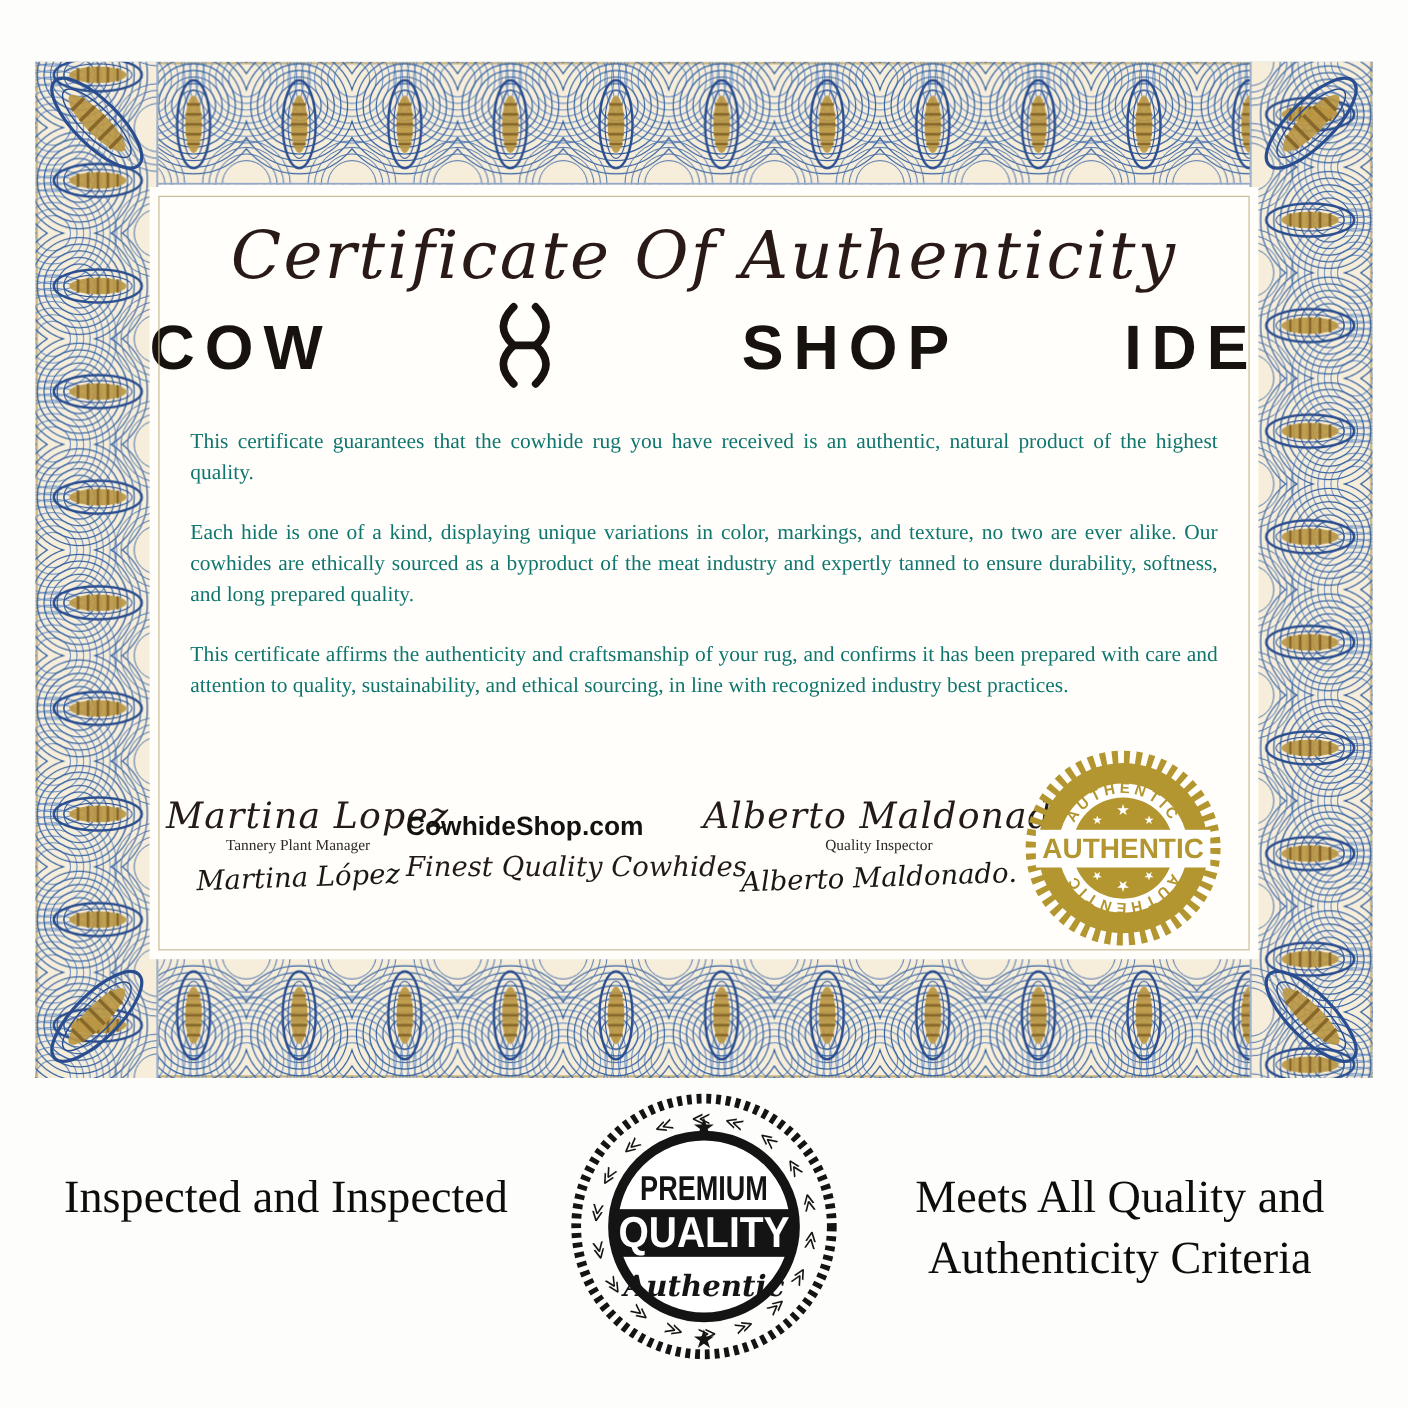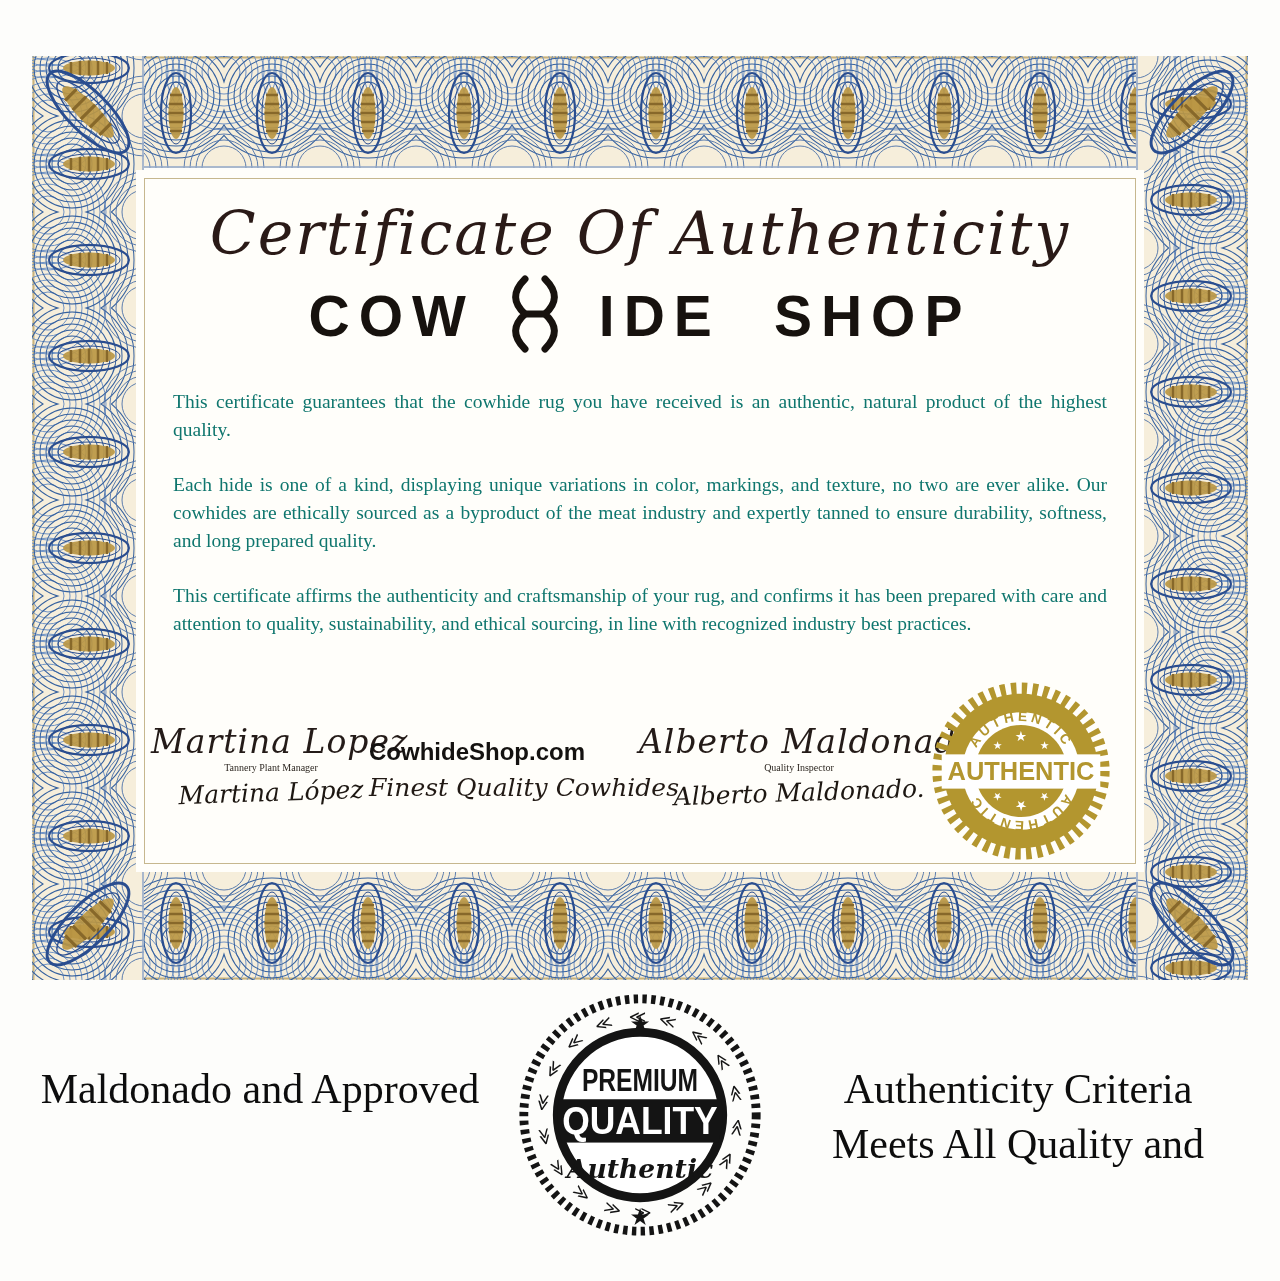--- a/index.html
+++ b/index.html
@@ -22,40 +22,40 @@
     content:""; position:absolute; inset:8px;
     border:1.5px solid #c6b78e; pointer-events:none;
   }
 
   .title {
     margin-top:28px; text-align:center;
     font-family:"DejaVu Serif", serif; font-style:italic; font-weight:500;
     font-size:60px; letter-spacing:2px; color:#2a1a17; white-space:nowrap;
   }
 
-  .logo-row { display:flex; justify-content:center; align-items:center; margin-top:6px; height:84px;gap:35px; }
+  .logo-row { display:flex; justify-content:space-between; align-items:center; margin-top:6px; height:84px;gap:35px; }
   .logo-part {
     font-family:"Liberation Sans", sans-serif; font-weight:bold;
     font-size:57px; letter-spacing:9px; color:#17120e; line-height:1;
   }
   .logo-part.last { margin-left:18px; }
   .logo-h { margin:0 -2px 0 -6px; }
 
   .paragraphs {
     width:934px; margin:30px auto 0;
     font-size:19.5px; line-height:1.44; color:#0f766e;
     text-align:justify;
   }
   .paragraphs p { margin:0 0 27px 0; }
 
   .sig-name {
     font-family:"DejaVu Serif", serif; font-style:italic;
     font-size:33px; letter-spacing:1px; color:#241b18; white-space:nowrap;
   }
-  .sig-role { font-size:10px; color:#2e2822; margin-top:1px; }
+  .sig-role { font-size:14px; color:#2e2822; margin-top:1px; }
   .sig-hand {
     font-family:"DejaVu Serif", serif; font-style:italic;
     font-size:25px; color:#1d1712; margin-top:5px; transform:rotate(-2deg); white-space:nowrap;
   }
   .sig-left  { position:absolute; left:15px;  top:552px; width:240px; text-align:center; }
   .sig-center{ position:absolute; left:233px; top:568px; width:300px; }
   .sig-right { position:absolute; left:503px; top:552px; width:320px; text-align:center; }
   .site-name { font-family:"Liberation Sans", sans-serif; font-weight:bold; font-size:24px; color:#141210; }
   .site-tag  { font-family:"DejaVu Serif", serif; font-style:italic; font-size:25px; margin-top:7px; color:#221a15; white-space:nowrap; }
 
@@ -156,22 +156,22 @@
       <span class="logo-part">COW</span>
       <span class="logo-h">
         <svg width="62" height="82" viewBox="0 0 62 80">
           <g fill="none" stroke="#17120e" stroke-width="7" stroke-linecap="round" stroke-linejoin="round">
             <path d="M21,5 C8,18 9,29 21,40 C9,51 8,62 21,75"></path>
             <path d="M41,5 C54,18 53,29 41,40 C53,51 54,62 41,75"></path>
             <path d="M21,40 H41"></path>
           </g>
         </svg>
       </span>
+      <span class="logo-part last">SHOP</span>
       <span class="logo-part">IDE</span>
-      <span class="logo-part last">SHOP</span>
     </div>
 
     <div class="paragraphs">
       <p>This certificate guarantees that the cowhide rug you have received is an authentic, natural product of the highest quality.</p>
       <p>Each hide is one of a kind, displaying unique variations in color, markings, and texture, no two are ever alike. Our cowhides are ethically sourced as a byproduct of the meat industry and expertly tanned to ensure durability, softness, and long prepared quality.</p>
       <p>This certificate affirms the authenticity and craftsmanship of your rug, and confirms it has been prepared with care and attention to quality, sustainability, and ethical sourcing, in line with recognized industry best practices.</p>
     </div>
 
     <div class="sig-left">
       <div class="sig-name">Martina Lopez</div>
@@ -218,21 +218,21 @@
         <use href="#sealStarsG" transform="rotate(180 95 95)"></use>
         <rect x="14" y="78" width="162" height="35" fill="#ffffff"></rect>
         <text x="95" y="104" font-family="Liberation Sans, sans-serif" font-weight="bold" font-size="26" fill="#b3962f" text-anchor="middle" textLength="150" lengthAdjust="spacingAndGlyphs">AUTHENTIC</text>
       </svg>
     </div>
 
   </div>
 </div>
 
 <div class="foot-note left">
-  <div>Maldonado and Approved</div>
+  <div>Inspected and Inspected</div>
 </div>
 
 <div class="quality-badge">
   <svg width="256" height="256" viewBox="0 0 260 260" xmlns="http://www.w3.org/2000/svg">
     <defs>
       <path id="wreathL" d="M130,224 A94,94 0 0 1 36,130 A94,94 0 0 1 130,36" fill="none"></path>
       <path id="wreathR" d="M130,36 A94,94 0 0 1 224,130 A94,94 0 0 1 130,224" fill="none"></path>
       <clipPath id="discClip">
           <circle cx="130" cy="130" r="84"></circle>
         </clipPath>
@@ -250,15 +250,15 @@
     <text x="130" y="106" font-family="Liberation Sans, sans-serif" font-weight="bold" font-size="32" fill="#141414" text-anchor="middle" textLength="118" lengthAdjust="spacingAndGlyphs">PREMIUM</text>
     <g clip-path="url(#discClip)">
       <rect x="40" y="114" width="180" height="44" fill="#141414"></rect>
     </g>
     <text x="130" y="149" font-family="Liberation Sans, sans-serif" font-weight="bold" font-size="40" fill="#ffffff" text-anchor="middle" textLength="158" lengthAdjust="spacingAndGlyphs">QUALITY</text>
     <text x="130" y="194" font-family="DejaVu Serif, serif" font-style="italic" font-weight="bold" font-size="27" fill="#141414" text-anchor="middle">Authentic</text>
   </svg>
 </div>
 
 <div class="foot-note right">
+  <div>Meets All Quality and</div>
   <div>Authenticity Criteria</div>
-  <div>Meets All Quality and</div>
 </div>
 
 </body></html>

